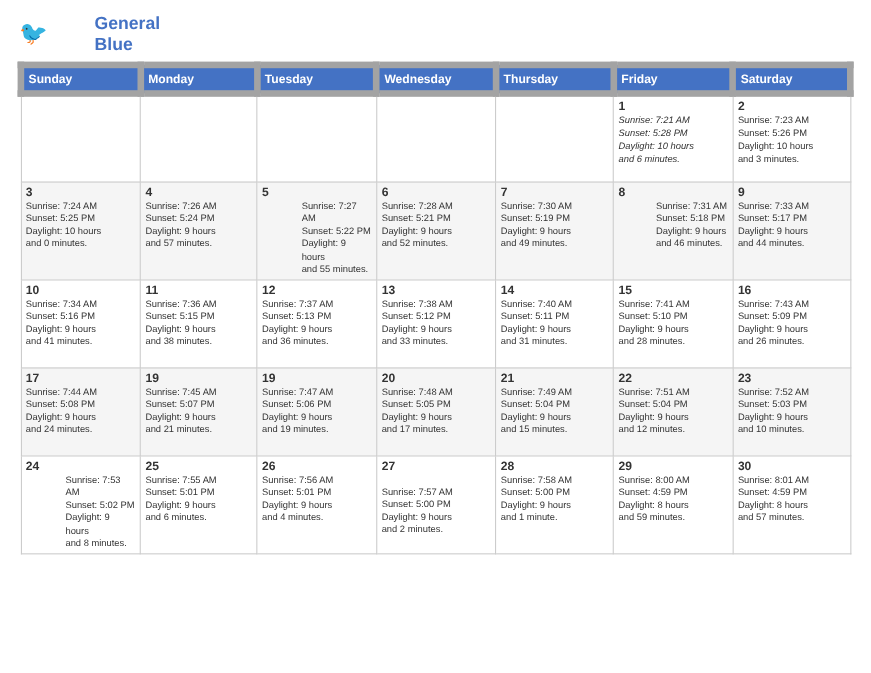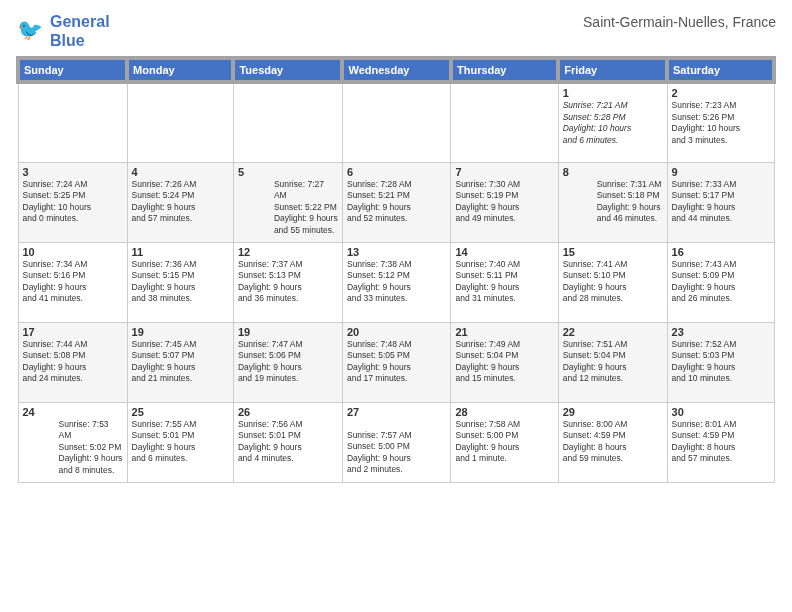--- a/index.html
+++ b/index.html
@@ -23,20 +23,21 @@
     .logo {
       display: flex;
       align-items: center;
       gap: 4px;
     }
     .logo-text {
       font-size: 16px;
       font-weight: bold;
       color: #333;
       line-height: 1.2;
+      margin-left: 36px;
     }
     .logo-text span {
       color: #4472c4;
     }
     .logo-bird {
       width: 30px;
       height: 30px;
     }
     .title-block {
       text-align: right;
@@ -57,21 +58,21 @@
       border-collapse: collapse;
       font-size: 9px;
     }
     .calendar th {
       background-color: #4472c4;
       color: #fff;
       text-align: left;
       padding: 4px 4px;
       font-size: 11px;
       font-weight: bold;
-      border: 4px solid #a3a3a3;
+      border: 6px solid #a3a3a3;
     }
     .calendar td {
       border: 1px solid #ccc;
       vertical-align: top;
       padding: 3px 4px;
       width: 113px;
       height: 80px;
       background: #fff;
     }
     .calendar tr:nth-child(even) td {
@@ -101,21 +102,20 @@
     <div class="logo">
       <svg class="logo-bird" viewBox="0 0 40 40">
         <text x="2" y="28" font-size="28" fill="#4472c4">🐦</text>
       </svg>
       <div class="logo-text">
         <div><span>General</span></div>
         <div style="color:#4472c4">Blue</div>
       </div>
     </div>
     <div class="title-block">
-      <div class="subtitle">Saint-Germain-Nuelles, France</div>
     </div>
   </div>
 
   <table class="calendar">
     <thead>
       <tr id="weekday-header">
           <th>Sunday</th>
           <th>Monday</th>
           <th>Tuesday</th>
           <th>Wednesday</th>

